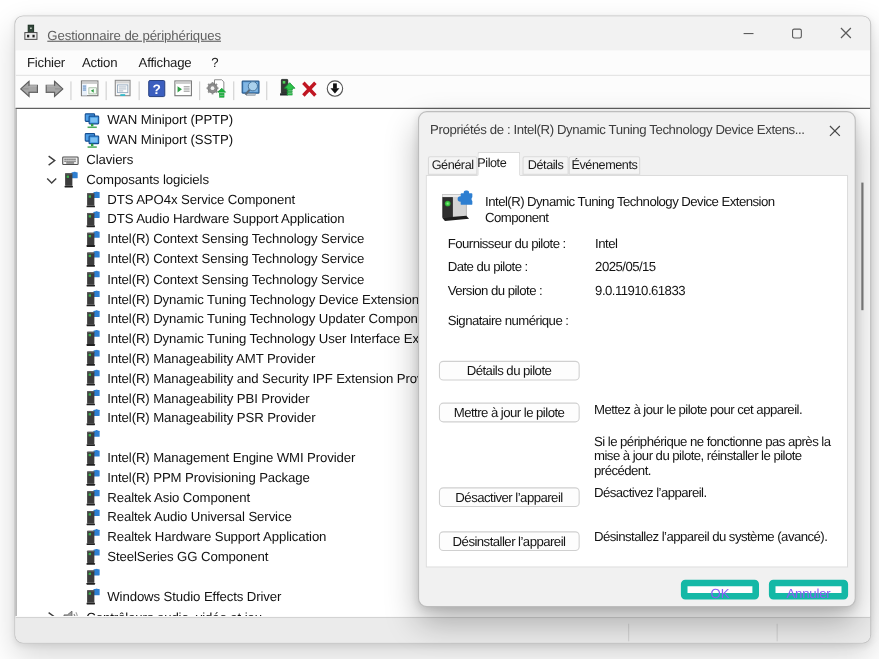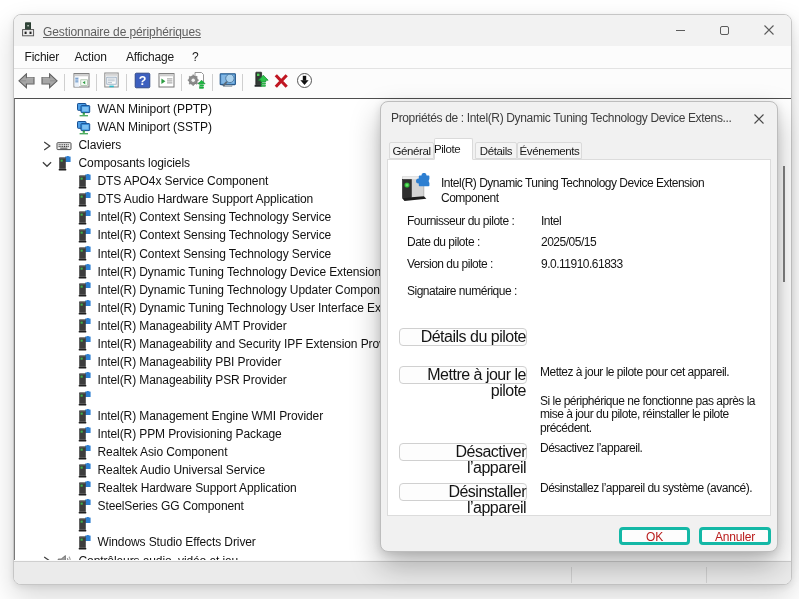--- a/index.html
+++ b/index.html
@@ -17,22 +17,22 @@
 .tic{position:absolute;}
 .sbthumb{position:absolute;left:768px;top:67px;width:2px;height:116px;background:#828282;}
 .statusbar{position:absolute;left:0;top:545.5px;width:779px;height:25.5px;background:#ebebeb;border-top:1px solid #cfcfcf;border-radius:0 0 8px 8px;}
 .ssep{position:absolute;top:5px;width:1px;height:16px;background:#d2d2d2;}
 .dlg{position:absolute;left:380px;top:101px;width:398px;height:451px;background:#f1f1f1;border:1px solid #bdbdbd;border-radius:8px;box-shadow:0 14px 30px rgba(0,0,0,.28),0 2px 8px rgba(0,0,0,.12);overflow:hidden;}
 .dtitle{position:absolute;left:10px;top:9px;font-size:12px;color:#3d3d3d;letter-spacing:-.35px;white-space:nowrap;}
 .tab{position:absolute;font-size:11.5px;color:#1a1a1a;text-align:center;letter-spacing:-.4px;}
 .tabbox{position:absolute;border:1px solid #dadada;background:#f4f4f4;border-radius:2px 2px 0 0;}
 .page{position:absolute;left:6px;top:56.5px;width:383.5px;height:357px;background:#fff;border:1px solid #dcdcdc;}
 .dt{position:absolute;font-size:12px;color:#141414;letter-spacing:-.5px;white-space:nowrap;}
-.btn{position:absolute;left:17.5px;width:128.5px;height:18px;background:#fdfdfd;border:1px solid #d0d0d0;border-radius:4px;font-size:16px;color:#141414;text-align:right;line-height:16px;letter-spacing:-.5px;}
-.okbtn{position:absolute;height:17.5px;background:#fdfdfd;border:3px solid #14b8a6;border-radius:4px;font-size:12px;color:#b91c1c;text-align:center;line-height:15px;letter-spacing:-.2px;}
+.btn{position:absolute;left:17.5px;width:128.5px;height:18px;background:#fdfdfd;border:1px solid #d0d0d0;border-radius:4px;font-size:12px;color:#141414;text-align:center;line-height:16px;letter-spacing:-.5px;}
+.okbtn{position:absolute;height:17.5px;background:#fdfdfd;border:6px solid #14b8a6;border-radius:4px;font-size:12px;color:#8b5cf6;text-align:center;line-height:15px;letter-spacing:-.2px;}
 .desc{position:absolute;left:159px;font-size:12px;color:#141414;letter-spacing:-.5px;line-height:13.4px;white-space:nowrap;}
 </style></head>
 <body>
 <svg width="0" height="0" style="position:absolute">
 <defs>
 <symbol id="ic-sw" viewBox="0 0 16 16">
   <rect x="9" y="0.5" width="5.6" height="5.6" rx="0.5" fill="#2e7fd1"></rect>
   <circle cx="11.8" cy="0.9" r="1.1" fill="#2e7fd1"></circle>
   <circle cx="9.2" cy="3.3" r="1.1" fill="#2e7fd1"></circle>
   <rect x="3.2" y="1.6" width="6.6" height="11.2" rx="0.6" fill="#3d3d3d"></rect>

